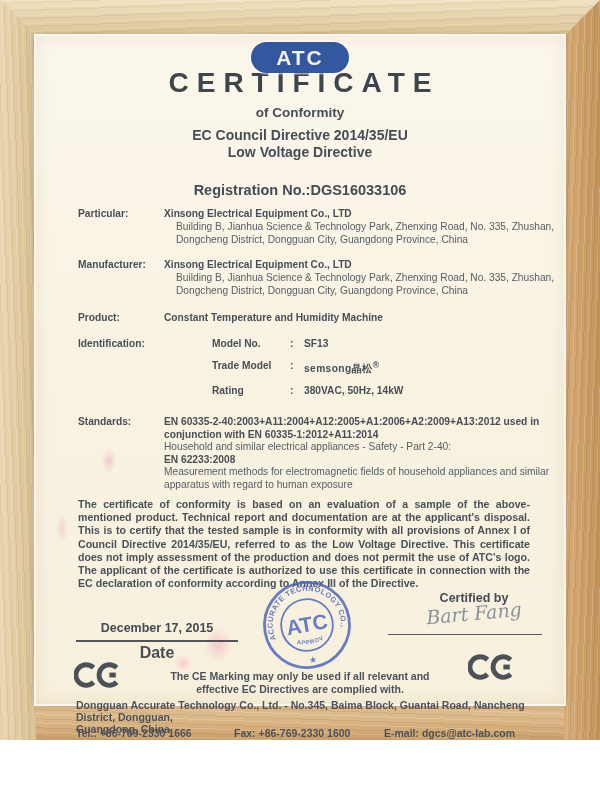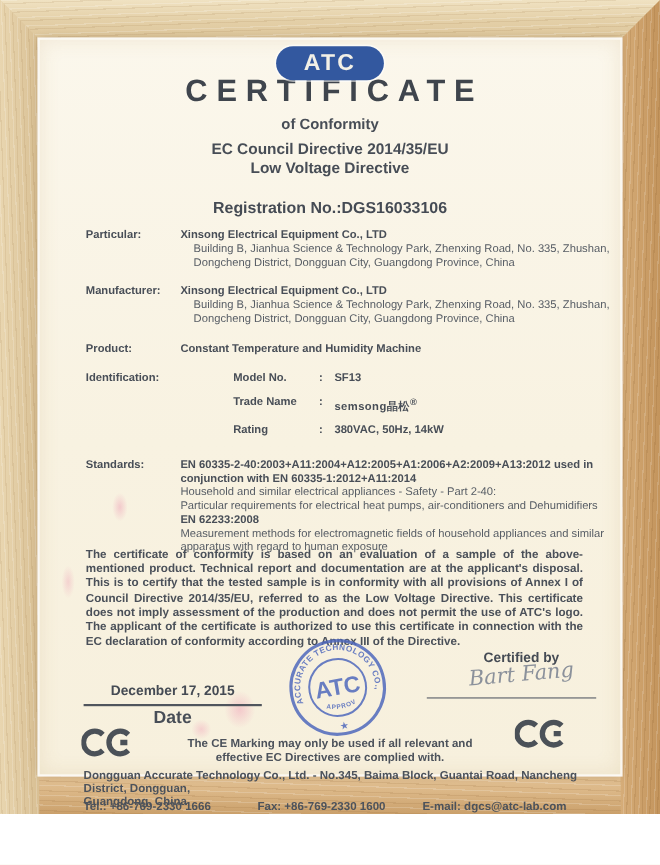--- a/index.html
+++ b/index.html
@@ -142,38 +142,37 @@
 
     <div class="row mt13">
       <div class="lab">Identification:</div>
       <div class="val">
         <div class="idrow">
           <span class="n">Model No.</span>
           <span class="c">:</span>
           <span class="v">SF13</span>
         </div>
         <div class="idrow">
-          <span class="n">Trade Name</span>
+          <span class="n">Trade Model</span>
           <span class="c">:</span>
           <span class="v"><span class="brand">semsong晶松</span><sup>®</sup></span>
         </div>
         <div class="idrow">
           <span class="n">Rating</span>
           <span class="c">:</span>
           <span class="v">380VAC, 50Hz, 14kW</span>
         </div>
       </div>
     </div>
 
     <div class="row mt10 std">
       <div class="lab">Standards:</div>
       <div class="val">
         <div class="b">EN 60335-2-40:2003+A11:2004+A12:2005+A1:2006+A2:2009+A13:2012 used in conjunction with EN 60335-1:2012+A11:2014</div>
         <div>Household and similar electrical appliances - Safety - Part 2-40:</div>
-        <div>Particular requirements for electrical heat pumps, air-conditioners and Dehumidifiers</div>
         <div class="b">EN 62233:2008</div>
         <div>Measurement methods for electromagnetic fields of household appliances and similar apparatus with regard to human exposure</div>
       </div>
     </div>
 
     <div class="decl">The certificate of conformity is based on an evaluation of a sample of the above-mentioned product. Technical report and documentation are at the applicant's disposal. This is to certify that the tested sample is in conformity with all provisions of Annex I of Council Directive 2014/35/EU, referred to as the Low Voltage Directive. This certificate does not imply assessment of the production and does not permit the use of ATC's logo. The applicant of the certificate is authorized to use this certificate in connection with the EC declaration of conformity according to Annex III of the Directive.</div>
 
     <div class="dateblock">
       <div class="dateval">December 17, 2015</div>
       <div class="datelab">Date</div>

